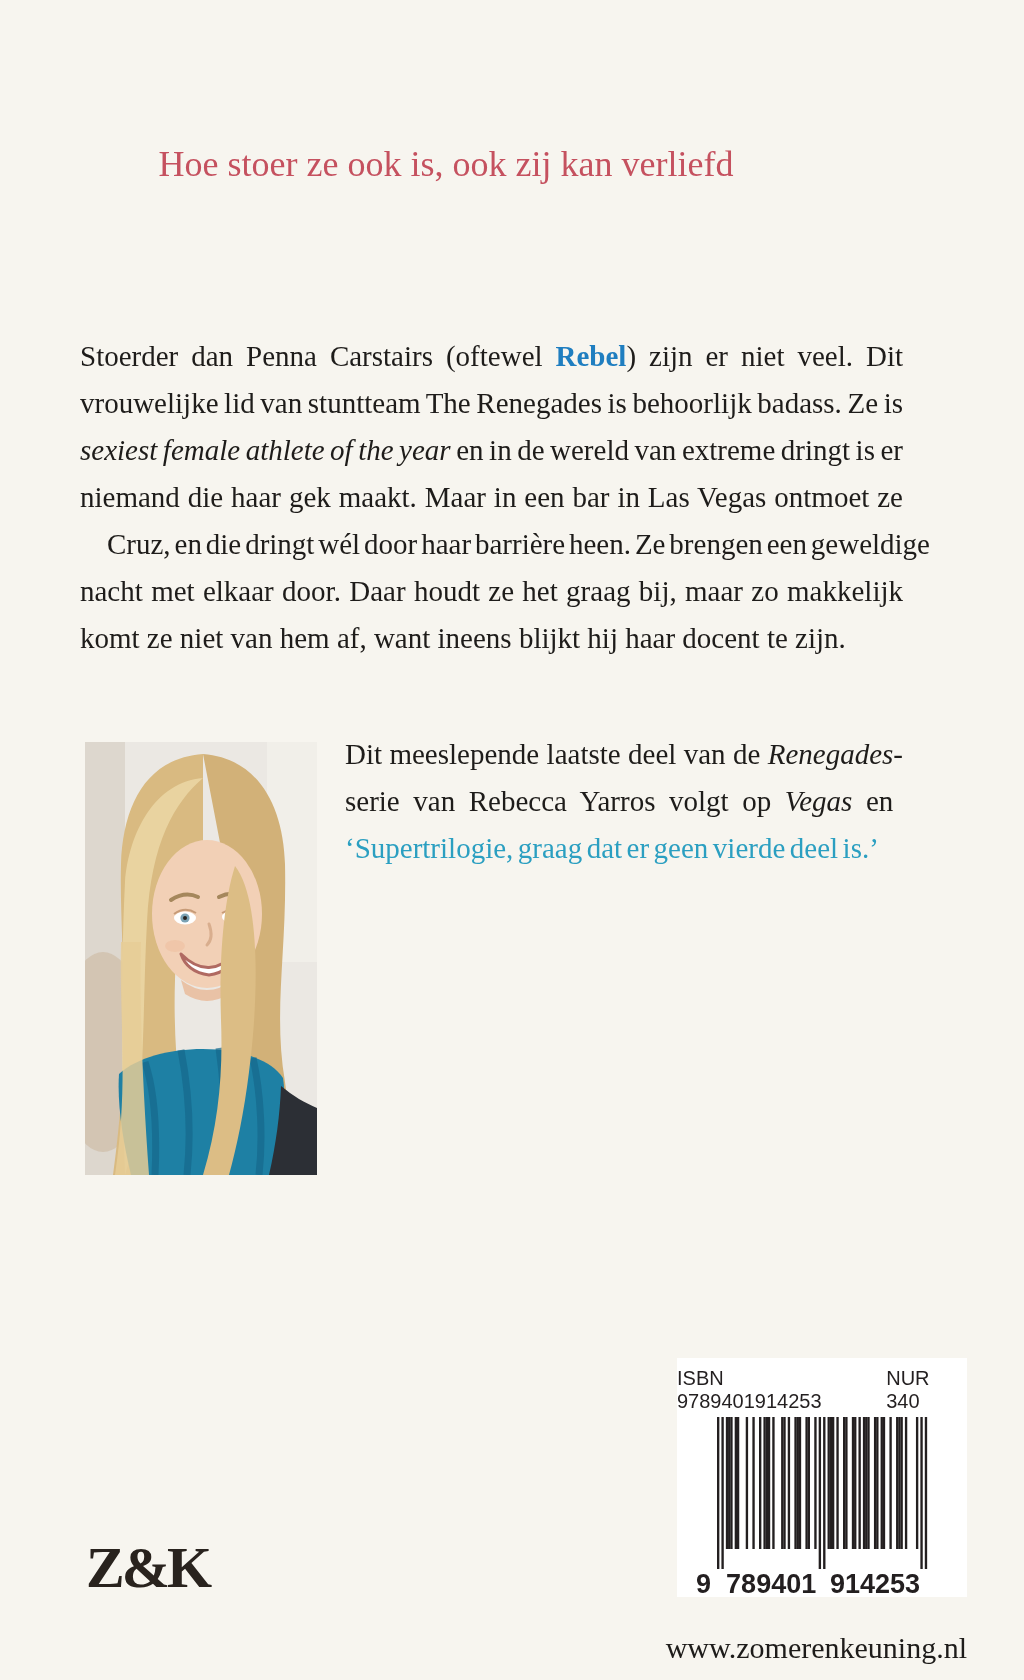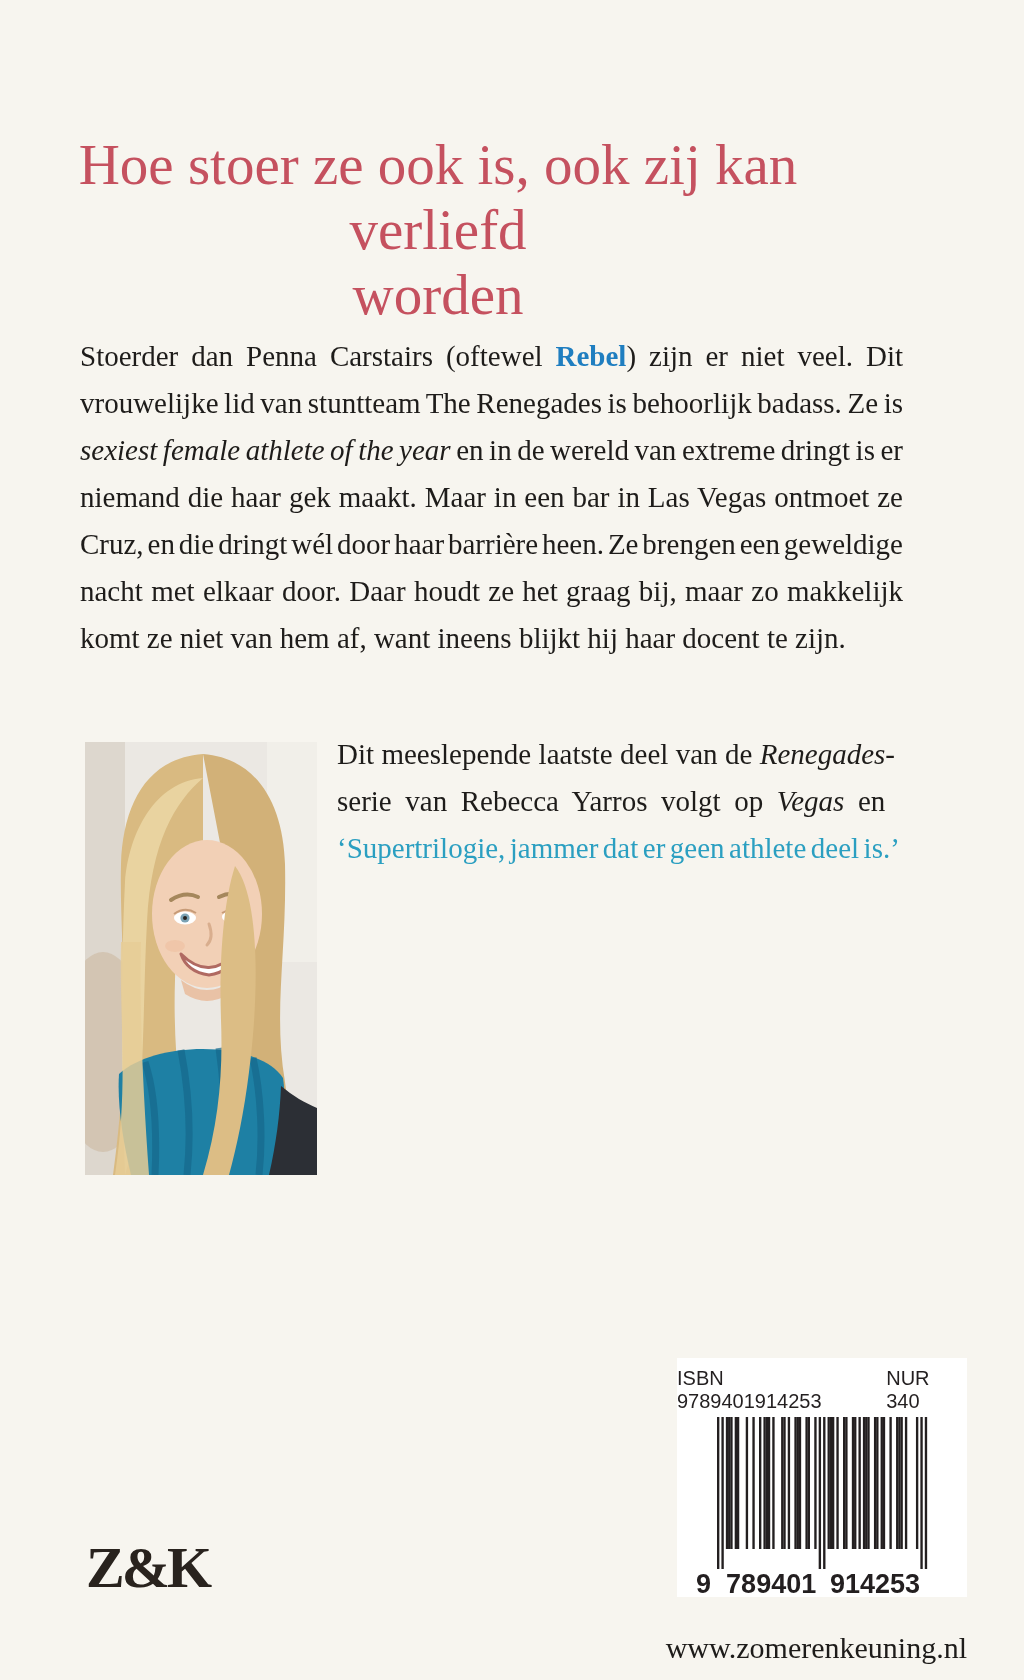--- a/index.html
+++ b/index.html
@@ -1,52 +1,51 @@
 <!DOCTYPE html>
 <html style="--bg: #f7f5ef; --rose: #c5515f; --ink: #1e1c1a; --blue: #1f7ec0; --teal: #2b9fc1; --bar: #231f20;"><head>
 <meta charset="utf-8">
 <style>
   :root{
     --bg:#f7f5ef; --rose:#c5515f; --ink:#1e1c1a; --blue:#1f7ec0; --teal:#2b9fc1; --bar:#231f20;
   }
   html,body{margin:0;padding:0;}
   body{width:1024px;height:1680px;position:relative;background:var(--bg);
        font-family:"Liberation Serif",serif;color:var(--ink);overflow:hidden;}
-  .title{position:absolute;top:132px;left:0;width:876px;text-align:center;
-         font-size:57px;line-height:65px;color:var(--rose);}
+  .title{position:absolute;top:132px;left:8px;width:876px;text-align:center;
+         font-size:36px;line-height:65px;color:var(--rose);}
   .jcol{position:absolute;}
   .jline{white-space:nowrap;line-height:47px;font-size:29px;}
   .it{font-style:italic;margin-top:24px;}
   .blue{color:var(--blue);font-weight:bold;}
   .teal{color:var(--teal);}
   .blurb{left:80px;top:333px;width:823px;}
-  .authorcol{left:337px;top:731px;width:558px;}
+  .authorcol{left:345px;top:731px;width:558px;}
   .photo{position:absolute;left:85px;top:742px;width:232px;height:433px;}
   .bcbox{position:absolute;left:677px;top:1358px;width:290px;height:239px;background:#ffffff;}
   .bclabel{display:flex;justify-content:center;gap:16px;margin-top:9px;
            font-family:"Liberation Sans",sans-serif;font-size:20px;color:var(--bar);}
   #barcode-svg{display:block;margin:4px auto 0;}
   .zk{position:absolute;left:86px;top:1534px;font-size:58px;font-weight:bold;
       letter-spacing:-3px;color:#29231e;}
   .site{position:absolute;top:1602px;right:57px;font-size:30px;color:var(--ink);margin-top:29px;}
 </style>
 </head>
 <body>
 
 <div class="title">
   <div>Hoe stoer ze ook is, ook zij kan verliefd</div>
-  <div>worden</div>
 </div>
 
 <div class="jcol blurb">
     <div class="jline" style="word-spacing: 5.71719px; text-align: right;"><span>Stoerder dan Penna Carstairs (oftewel </span><span class="blue">Rebel</span><span>) zijn er niet veel. Dit</span></div>
     <div class="jline" style="word-spacing: -1.64844px;"><span>vrouwelijke lid van stuntteam The Renegades is behoorlijk badass. Ze is</span></div>
     <div class="jline" style="word-spacing: -1.72545px;"><span class="it">sexiest female athlete of the year</span><span> en in de wereld van extreme dringt is er</span></div>
     <div class="jline" style="word-spacing: 0.66226px;"><span>niemand die haar gek maakt. Maar in een bar in Las Vegas ontmoet ze</span></div>
-    <div class="jline" style="word-spacing: -3.34766px;"><span>Cruz, en die dringt wél door haar barrière heen. Ze brengen een geweldige</span></div>
+    <div class="jline" style="word-spacing: -3.34766px; margin-left: 27px;"><span>Cruz, en die dringt wél door haar barrière heen. Ze brengen een geweldige</span></div>
     <div class="jline" style="word-spacing: 1.07812px;"><span>nacht met elkaar door. Daar houdt ze het graag bij, maar zo makkelijk</span></div>
     <div class="jline"><span>komt ze niet van hem af, want ineens blijkt hij haar docent te zijn.</span></div>
   </div>
 
 <svg class="photo" viewBox="0 0 232 433" xmlns="http://www.w3.org/2000/svg" preserveAspectRatio="none">
   <rect width="232" height="433" fill="#ebe8e3"></rect>
   <rect width="40" height="433" fill="#ddd7ce"></rect>
   <ellipse cx="18" cy="310" rx="44" ry="100" fill="#c7b093" opacity="0.45"></ellipse>
   <rect x="182" width="50" height="220" fill="#f1efe9"></rect>
   <g>
@@ -77,21 +76,21 @@
     <path d="M60,320 C70,350 72,390 70,433 M96,308 C104,350 106,395 102,433 M134,306 C140,350 142,395 138,433 M168,316 C176,352 178,396 174,433" stroke="#15688c" stroke-width="7" fill="none" opacity="0.7"></path>
   </g>
   <path d="M196,344 C208,354 220,361 232,366 L232,433 L184,433 C191,402 195,372 196,344 Z" fill="#2c2f35"></path>
   <path d="M150,124 C178,160 172,270 164,330 C159,370 152,404 144,433 L118,433 C134,380 138,330 136,278 C134,220 138,162 150,124 Z" fill="#dcbd85"></path>
   <path d="M36,200 C34,280 44,340 30,433 L64,433 C58,350 54,260 56,200 Z" fill="#e6cd96" opacity="0.85"></path>
 </svg>
 
 <div class="jcol authorcol">
     <div class="jline" style="word-spacing: 0.130208px;"><span>Dit meeslepende laatste deel van de </span><span class="it">Renegades-</span></div>
     <div class="jline" style="word-spacing: 6.30804px;"><span>serie van Rebecca Yarros volgt op </span><span class="it">Vegas</span><span> en</span></div>
-    <div class="jline" style="word-spacing: -2.76562px;"><span class="teal">‘Supertrilogie, jammer dat er geen athlete deel is.’</span></div>
+    <div class="jline" style="word-spacing: -2.76562px;"><span class="teal">‘Supertrilogie, graag dat er geen vierde deel is.’</span></div>
   </div>
 
 <div class="bcbox">
   <div class="bclabel">
     <span>ISBN 9789401914253</span>
     <span>NUR 340</span>
   </div>
   <svg id="barcode-svg" width="250" height="180" viewBox="0 0 250 180" xmlns="http://www.w3.org/2000/svg">
       <rect x="20.00" y="0" width="2.36" height="152" fill="#231f20"></rect>
       <rect x="24.42" y="0" width="2.36" height="152" fill="#231f20"></rect>

